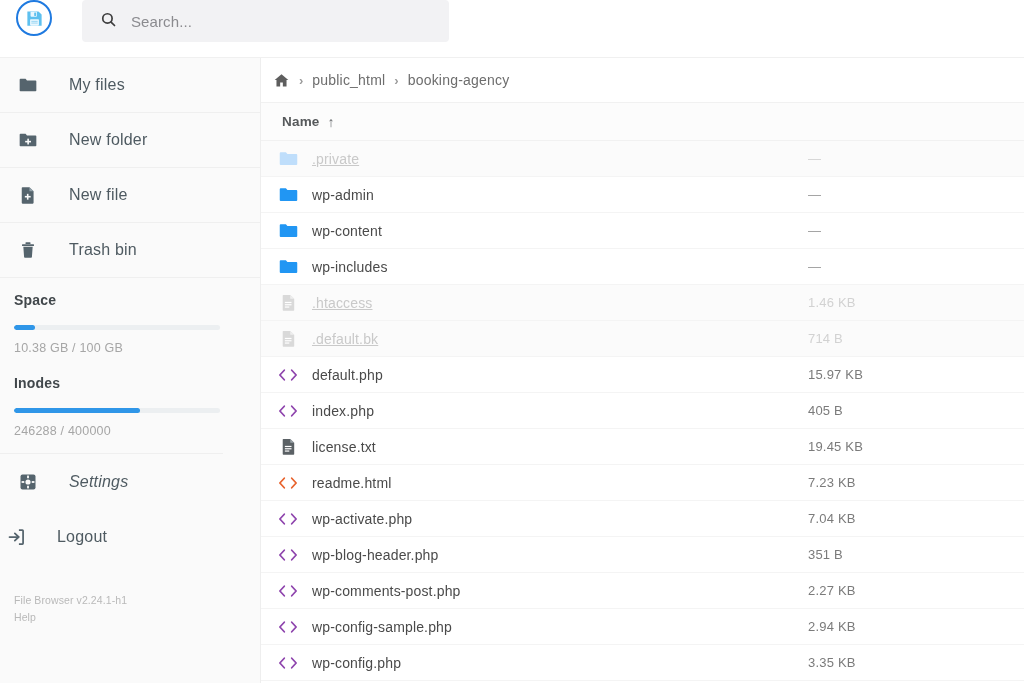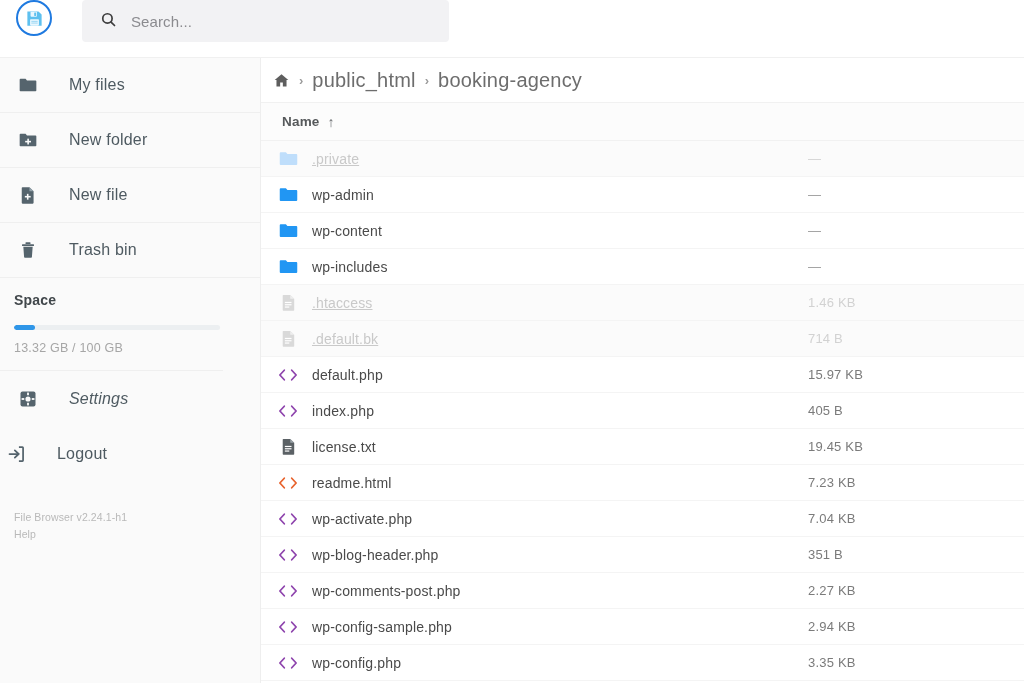--- a/index.html
+++ b/index.html
@@ -168,21 +168,21 @@
   }
 
   .breadcrumb {
     display: flex;
     align-items: center;
     height: 45px;
     padding-left: 12px;
     border-bottom: 1px solid #f1f1f1;
   }
   .crumb {
-    font-size: 20px;
+    font-size: 14px;
     color: #6d6d6d;
     letter-spacing: .2px;
     cursor: pointer;
     text-align: right;
   }
   .crumb-sep {
     font-size: 13px;
     color: #9b9b9b;
     margin: 0 9px;
     font-weight: bold;
@@ -325,23 +325,30 @@
         </svg>
       </span>
       <span class="nav-label">Trash bin</span>
     </div>
 
     <div class="meter-block nb">
       <div class="meter-title">Space</div>
       <div class="meter-track">
         <div class="meter-fill" id="space-fill" style="width: 10%; background: rgb(47, 150, 232);"></div>
       </div>
-      <div class="meter-text">13.32 GB / 100 GB</div>
-    </div>
-
+      <div class="meter-text">10.38 GB / 100 GB</div>
+    </div>
+
+    <div class="meter-block nb">
+      <div class="meter-title">Inodes</div>
+      <div class="meter-track">
+        <div class="meter-fill" id="inodes-fill" style="width: 61%; background: rgb(47, 150, 232);"></div>
+      </div>
+      <div class="meter-text">246288 / 400000</div>
+    </div>
 
     <div class="sidebar-divider"></div>
 
     <div class="nav-item" style="border-bottom:none;font-style:italic;">
       <span class="ico">
         <svg width="20" height="20" viewBox="0 0 24 24">
           <rect x="3" y="3" width="18" height="18" rx="2.4" fill="#55646d"></rect>
           <circle cx="12" cy="12" r="3.1" fill="#fafafa"></circle>
           <rect x="10.9" y="4.3" width="2.2" height="3.2" fill="#fafafa"></rect>
           <rect x="10.9" y="16.5" width="2.2" height="3.2" fill="#fafafa"></rect>

